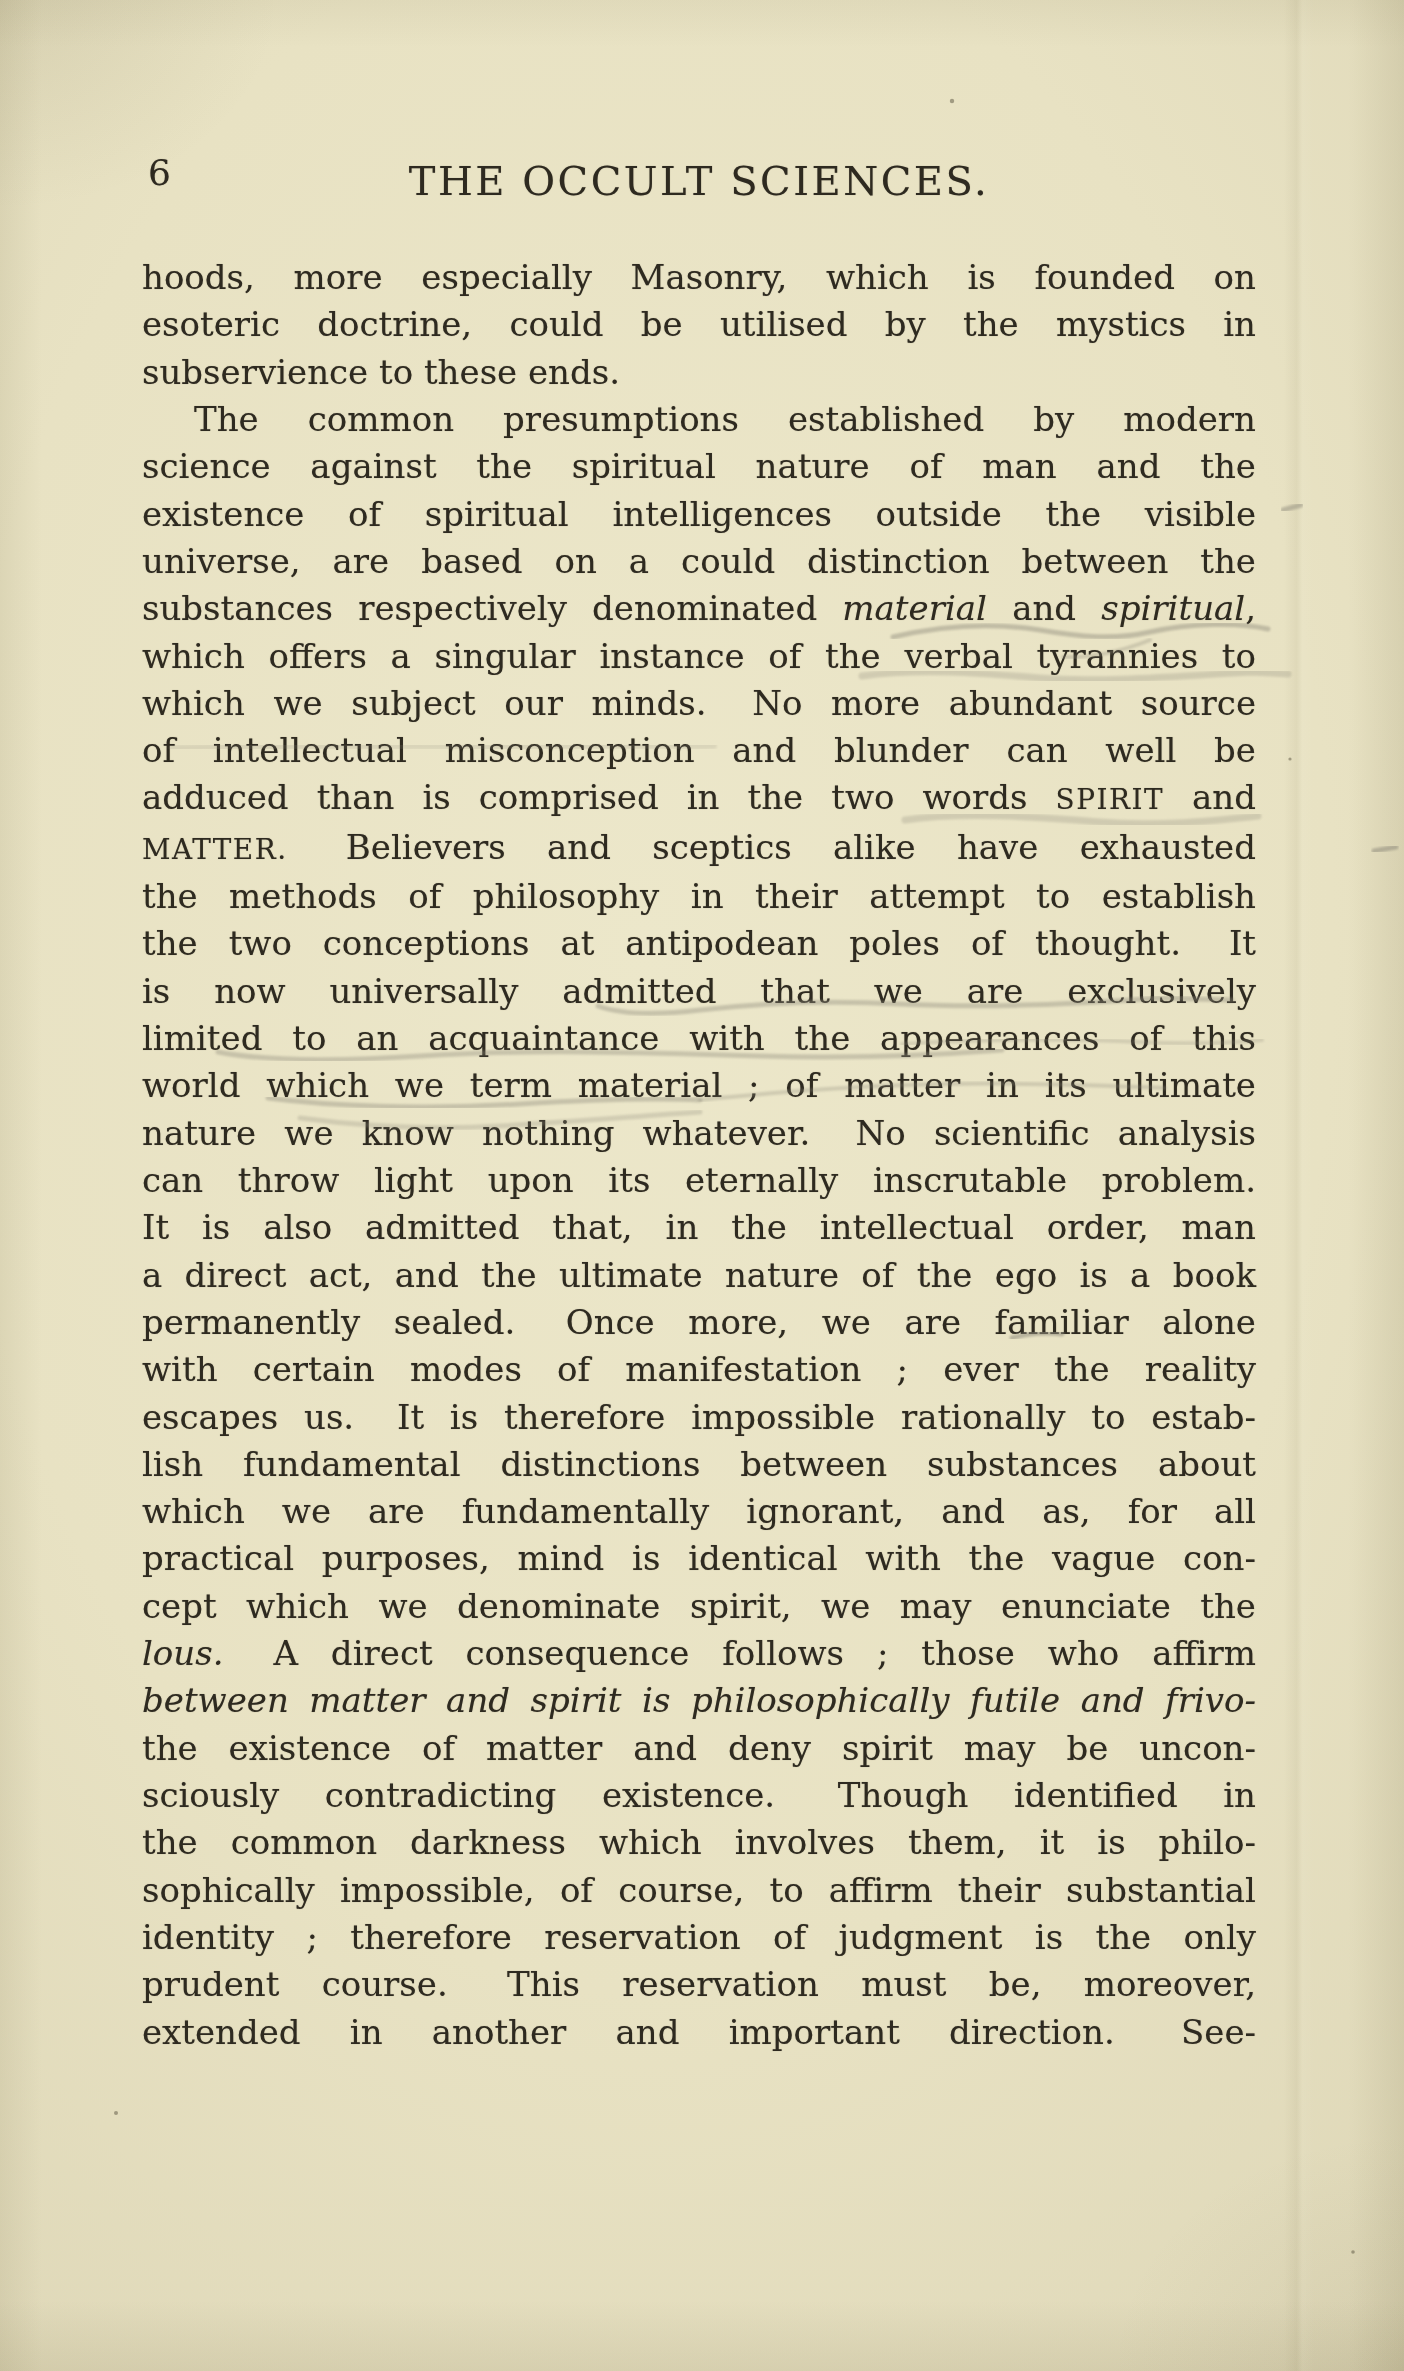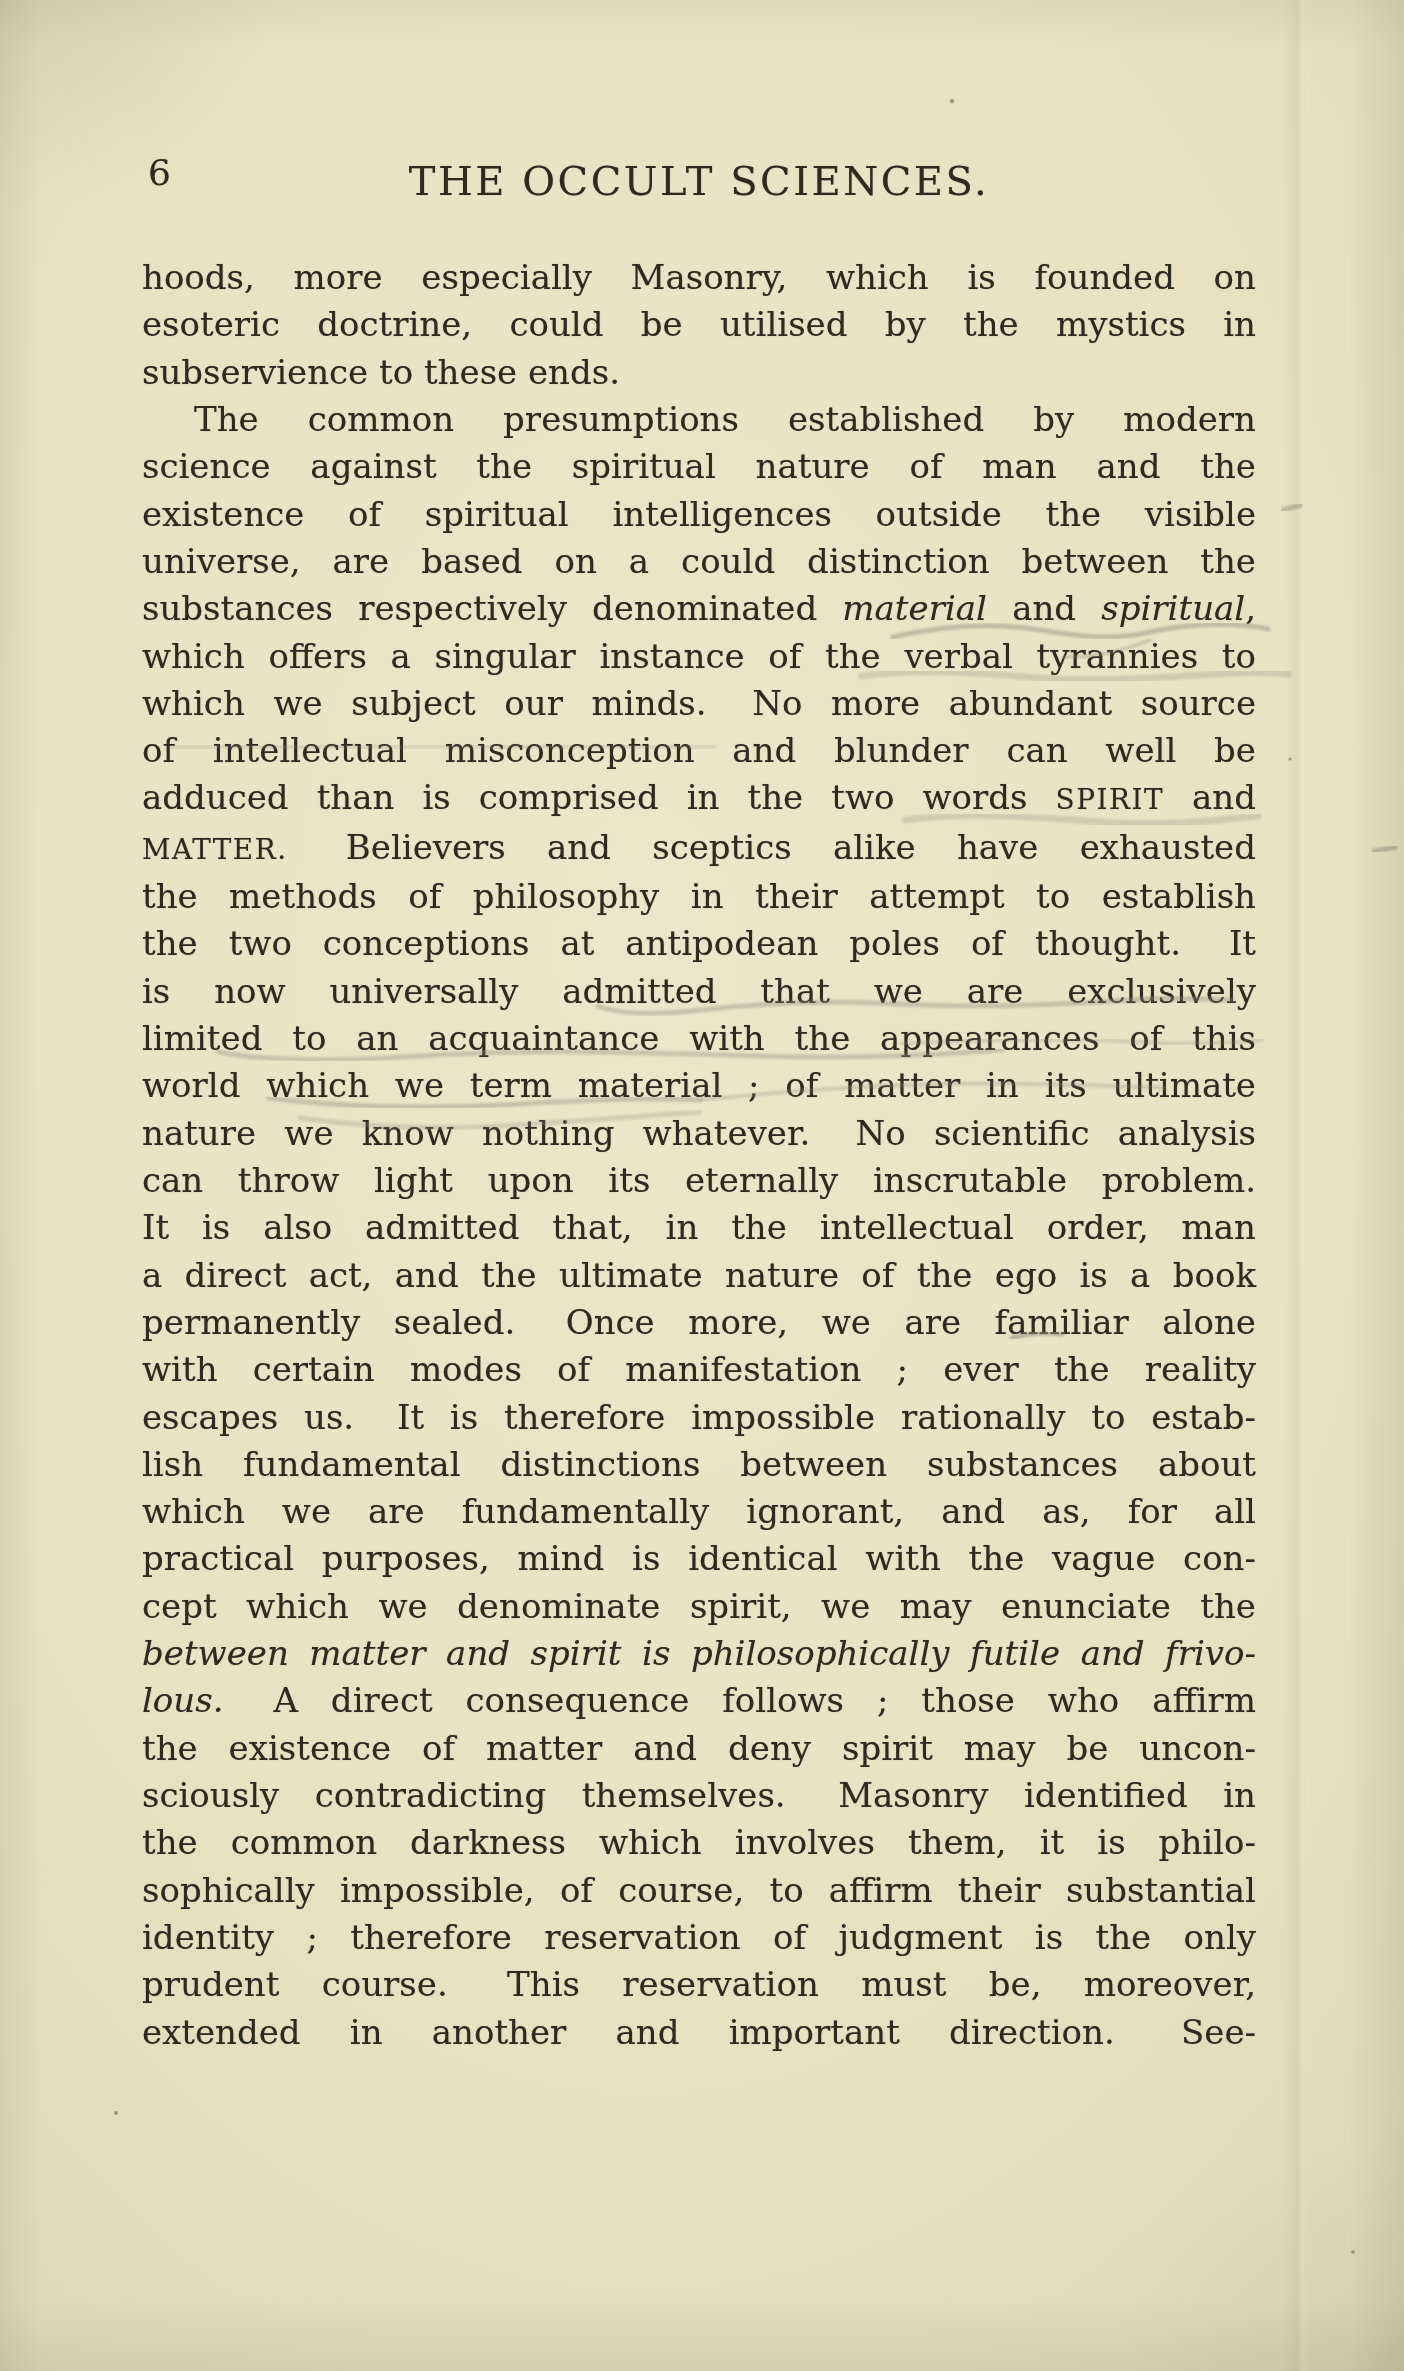--- a/index.html
+++ b/index.html
@@ -97,24 +97,24 @@
       <div class="line"><span>can throw light upon its eternally inscrutable problem.</span></div>
       <div class="line"><span>It is also admitted that, in the intellectual order, man</span></div>
       <div class="line"><span>a direct act, and the ultimate nature of the ego is a book</span></div>
       <div class="line"><span>permanently sealed.  Once more, we are familiar alone</span></div>
       <div class="line"><span>with certain modes of manifestation ; ever the reality</span></div>
       <div class="line"><span>escapes us.  It is therefore impossible rationally to estab-</span></div>
       <div class="line"><span>lish fundamental distinctions between substances about</span></div>
       <div class="line"><span>which we are fundamentally ignorant, and as, for all</span></div>
       <div class="line"><span>practical purposes, mind is identical with the vague con-</span></div>
       <div class="line"><span>cept which we denominate spirit, we may enunciate the</span></div>
+      <div class="line"><span class="italic">lous.</span><span>  A direct consequence follows ; those who affirm</span></div>
       <div class="line"><span class="italic">between matter and spirit is philosophically futile and frivo-</span></div>
-      <div class="line"><span class="italic">lous.</span><span>  A direct consequence follows ; those who affirm</span></div>
       <div class="line"><span>the existence of matter and deny spirit may be uncon-</span></div>
-      <div class="line"><span>sciously contradicting themselves.  Masonry identified in</span></div>
+      <div class="line"><span>sciously contradicting existence.  Though identified in</span></div>
       <div class="line"><span>the common darkness which involves them, it is philo-</span></div>
       <div class="line"><span>sophically impossible, of course, to affirm their substantial</span></div>
       <div class="line"><span>identity ; therefore reservation of judgment is the only</span></div>
       <div class="line"><span>prudent course.  This reservation must be, moreover,</span></div>
       <div class="line"><span>extended in another and important direction.  See-</span></div>
     </main>
 
   <svg class="marks" viewBox="0 0 1404 2371">
     <defs>
       <filter id="pblur">

